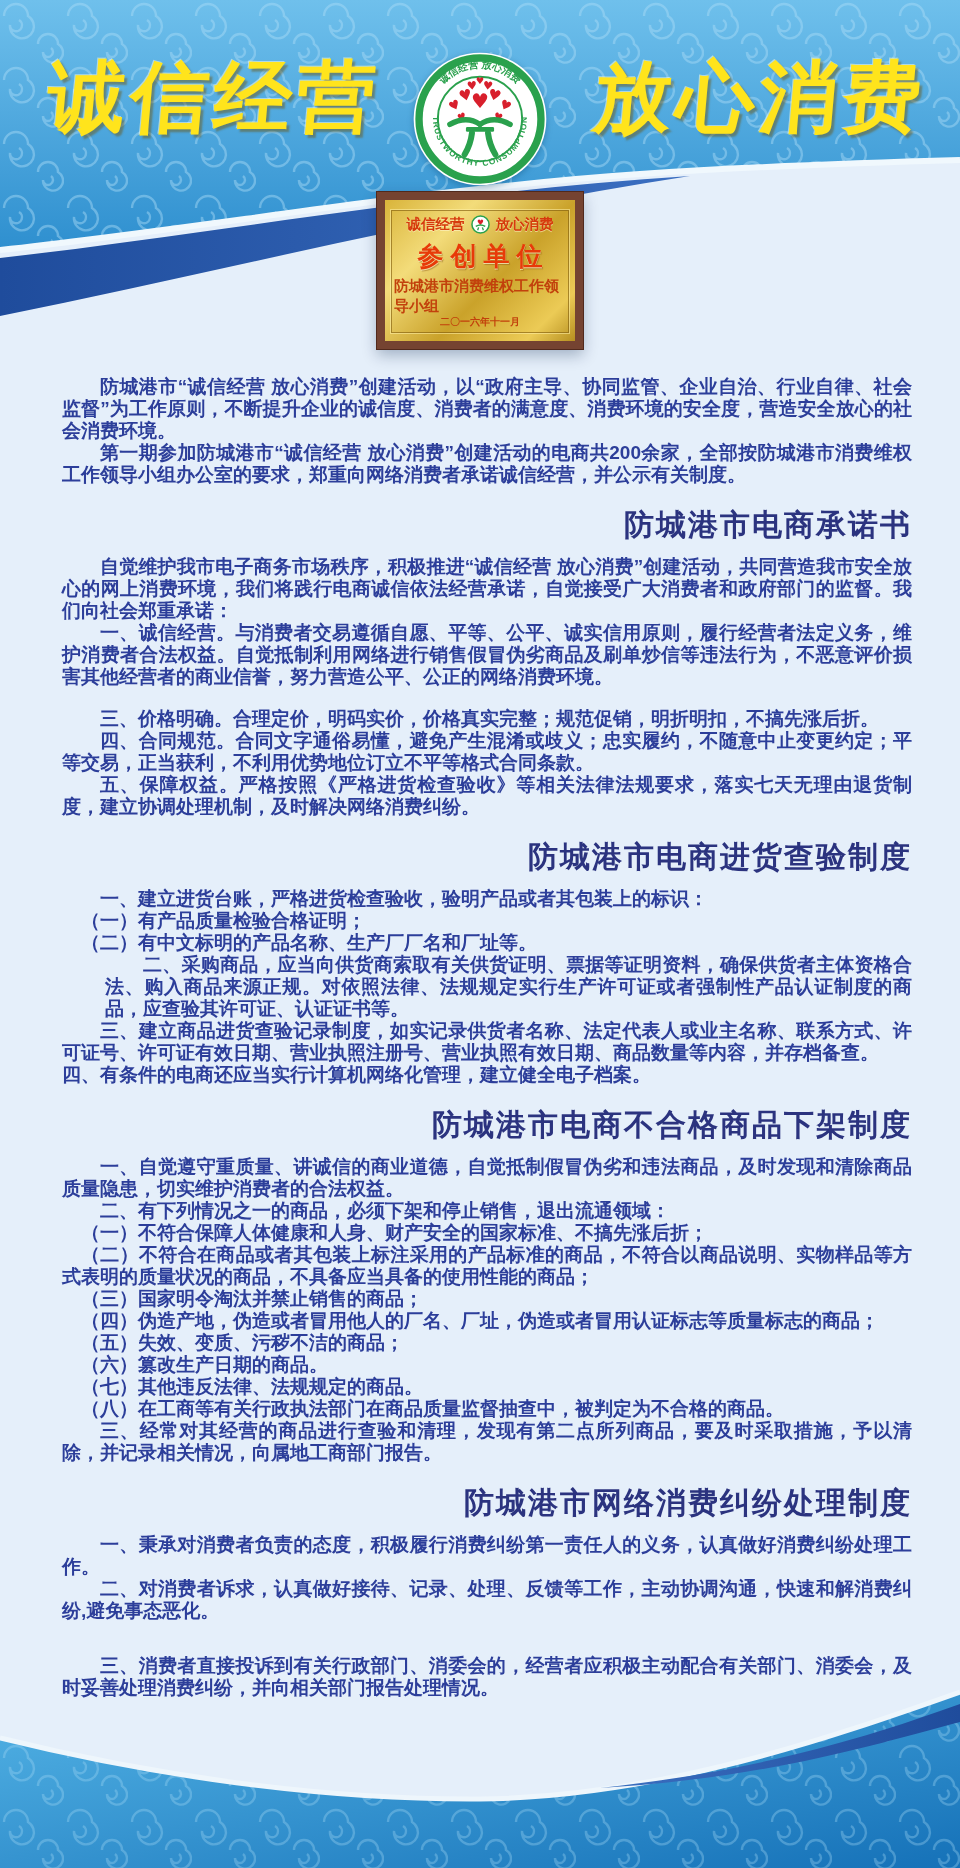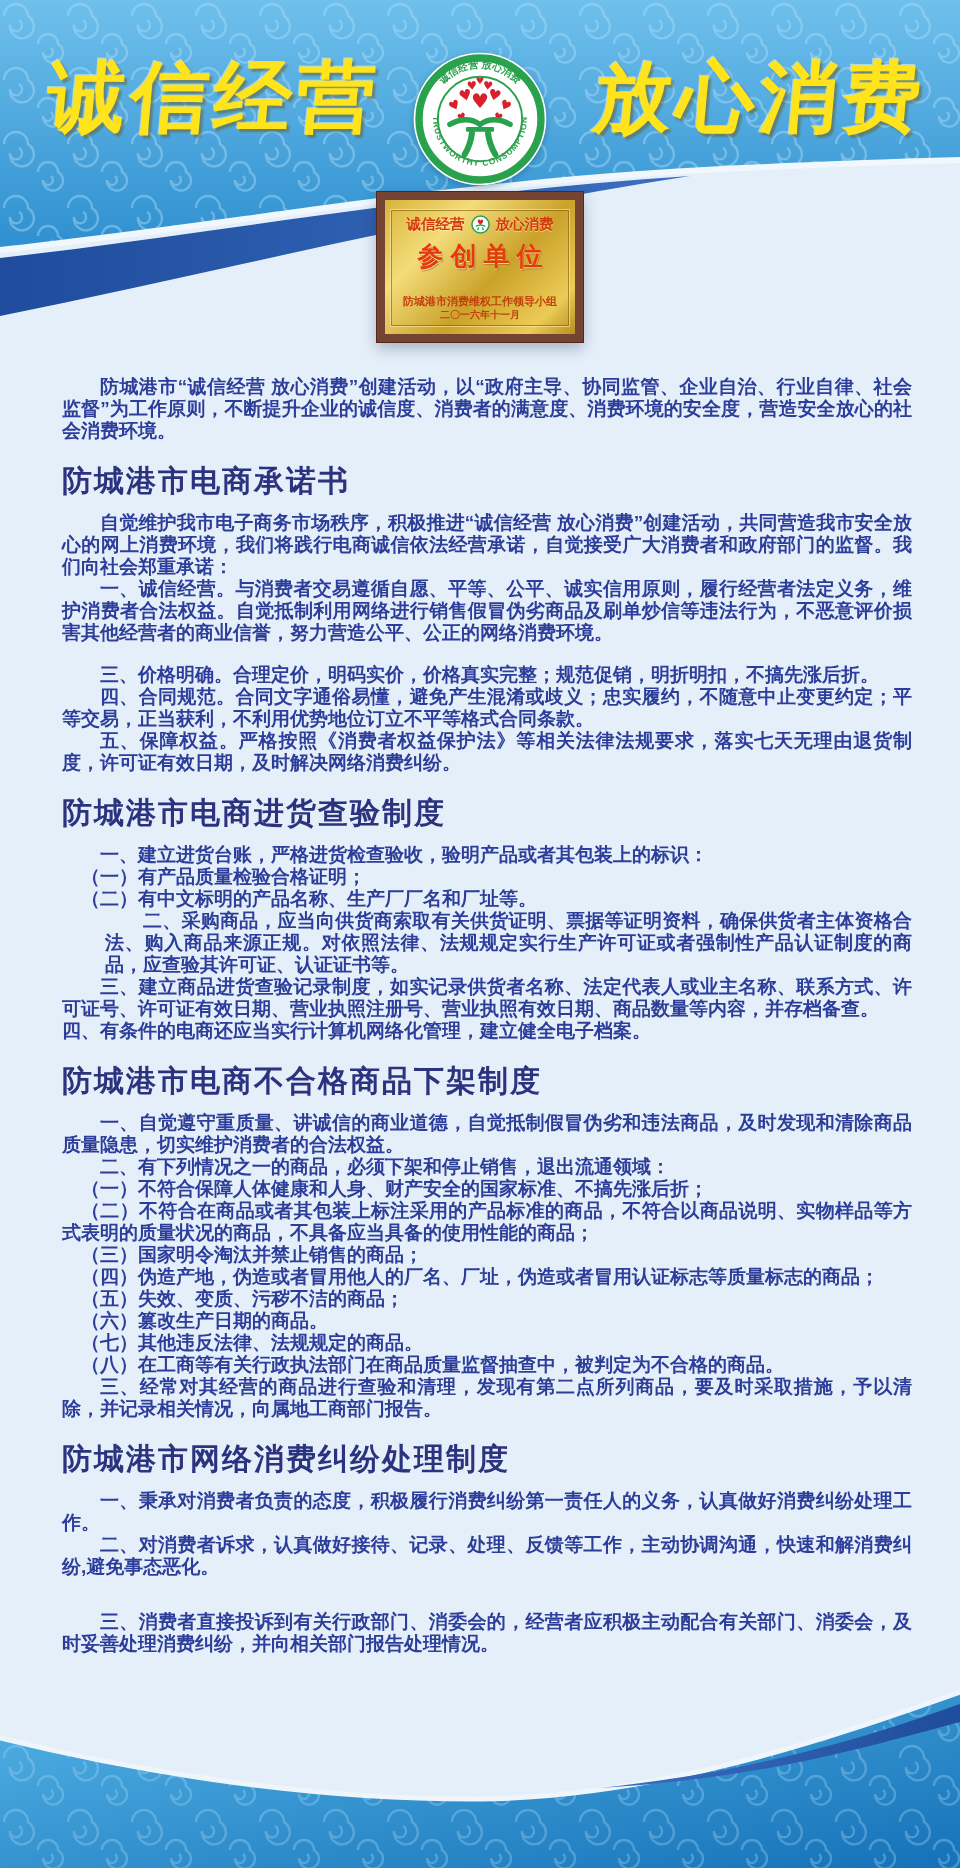--- a/index.html
+++ b/index.html
@@ -31,28 +31,28 @@
     padding:10px 6px 8px 6px;}
   .plaque-inner{border:1px solid rgba(130,95,15,.65);outline:1px solid rgba(255,240,170,.55);
     padding:4px 2px 4px 2px;}
   .plaque-header{display:flex;align-items:center;justify-content:center;gap:6px;
     color:var(--plaque-red,#d63a0c);font-size:14.5px;font-weight:bold;white-space:nowrap;
     text-shadow:0 1px 0 rgba(255,245,200,.6);}
   .plaque-mini-logo{width:19px;height:19px;flex:0 0 auto;}
   .plaque-title{margin-top:5px;text-align:center;font-size:26px;font-weight:700;
     color:#e83a08;letter-spacing:7px;text-indent:7px;
     text-shadow:0 1px 0 rgba(255,250,210,.7),1px 2px 1px rgba(120,60,0,.35);}
-  .plaque-issuer{margin-top:20px;text-align:center;font-size:11px;font-weight:bold;color:#c2410c;line-height:1.3;}
+  .plaque-issuer{margin-top:2px;text-align:left;font-size:15px;font-weight:bold;color:#c2410c;line-height:1.3;}
   .plaque-date{text-align:center;font-size:10px;font-weight:bold;color:#c2410c;line-height:1.3;}
 
   
   .content{position:absolute;left:62px;right:48px;top:376px;}
   .body-p{margin:0;font-size:19px;line-height:22px;font-weight:bold;
     color:var(--body-text,#2c3e9a);text-align:justify;letter-spacing:0;}
-  .sec-heading{margin:22px 0 14px 0;text-align:left;font-size:30px;line-height:34px;
+  .sec-heading{margin:22px 0 14px 0;text-align:right;font-size:30px;line-height:34px;
     font-weight:bold;color:var(--heading-text,#2b337f);letter-spacing:2px;}
 
   
   .footer-svg{position:absolute;left:0;bottom:0;}
 </style>
 </head>
 <body>
 
 <div class="poster">
 
@@ -127,26 +127,27 @@
         <span>放心消费</span>
       </div>
       <div class="plaque-title">参创单位</div>
       <div class="plaque-issuer">防城港市消费维权工作领导小组</div>
       <div class="plaque-date">二〇一六年十一月</div>
     </div>
   </div>
 
   <div class="content">
       <p class="body-p" style="text-indent: 2em;">防城港市“诚信经营 放心消费”创建活动，以“政府主导、协同监管、企业自治、行业自律、社会监督”为工作原则，不断提升企业的诚信度、消费者的满意度、消费环境的安全度，营造安全放心的社会消费环境。</p>
+      <p class="body-p" style="text-indent: 2em;">第一期参加防城港市“诚信经营 放心消费”创建活动的电商共200余家，全部按防城港市消费维权工作领导小组办公室的要求，郑重向网络消费者承诺诚信经营，并公示有关制度。</p>
       <div class="sec-heading">防城港市电商承诺书</div>
       <p class="body-p" style="text-indent: 2em;">自觉维护我市电子商务市场秩序，积极推进“诚信经营 放心消费”创建活动，共同营造我市安全放心的网上消费环境，我们将践行电商诚信依法经营承诺，自觉接受广大消费者和政府部门的监督。我们向社会郑重承诺：</p>
       <p class="body-p" style="text-indent: 2em;">一、诚信经营。与消费者交易遵循自愿、平等、公平、诚实信用原则，履行经营者法定义务，维护消费者合法权益。自觉抵制利用网络进行销售假冒伪劣商品及刷单炒信等违法行为，不恶意评价损害其他经营者的商业信誉，努力营造公平、公正的网络消费环境。</p>
       <p class="body-p" style="text-indent: 2em; margin-top: 20px;">三、价格明确。合理定价，明码实价，价格真实完整；规范促销，明折明扣，不搞先涨后折。</p>
       <p class="body-p" style="text-indent: 2em;">四、合同规范。合同文字通俗易懂，避免产生混淆或歧义；忠实履约，不随意中止变更约定；平等交易，正当获利，不利用优势地位订立不平等格式合同条款。</p>
-      <p class="body-p" style="text-indent: 2em;">五、保障权益。严格按照《消费者权益保护法》等相关法律法规要求，落实七天无理由退货制度，许可证有效日期，及时解决网络消费纠纷。</p>
+      <p class="body-p" style="text-indent: 2em;">五、保障权益。严格按照《严格进货检查验收》等相关法律法规要求，落实七天无理由退货制度，建立协调处理机制，及时解决网络消费纠纷。</p>
       <div class="sec-heading">防城港市电商进货查验制度</div>
       <p class="body-p" style="text-indent: 2em;">一、建立进货台账，严格进货检查验收，验明产品或者其包装上的标识：</p>
       <p class="body-p" style="text-indent: 1em;">（一）有产品质量检验合格证明；</p>
       <p class="body-p" style="text-indent: 1em;">（二）有中文标明的产品名称、生产厂厂名和厂址等。</p>
       <p class="body-p" style="text-indent: 2em; margin-left: 43px;">二、采购商品，应当向供货商索取有关供货证明、票据等证明资料，确保供货者主体资格合法、购入商品来源正规。对依照法律、法规规定实行生产许可证或者强制性产品认证制度的商品，应查验其许可证、认证证书等。</p>
       <p class="body-p" style="text-indent: 2em;">三、建立商品进货查验记录制度，如实记录供货者名称、法定代表人或业主名称、联系方式、许可证号、许可证有效日期、营业执照注册号、营业执照有效日期、商品数量等内容，并存档备查。</p>
       <p class="body-p" style="text-indent: 0em;">四、有条件的电商还应当实行计算机网络化管理，建立健全电子档案。</p>
       <div class="sec-heading">防城港市电商不合格商品下架制度</div>
       <p class="body-p" style="text-indent: 2em;">一、自觉遵守重质量、讲诚信的商业道德，自觉抵制假冒伪劣和违法商品，及时发现和清除商品质量隐患，切实维护消费者的合法权益。</p>
       <p class="body-p" style="text-indent: 2em;">二、有下列情况之一的商品，必须下架和停止销售，退出流通领域：</p>

